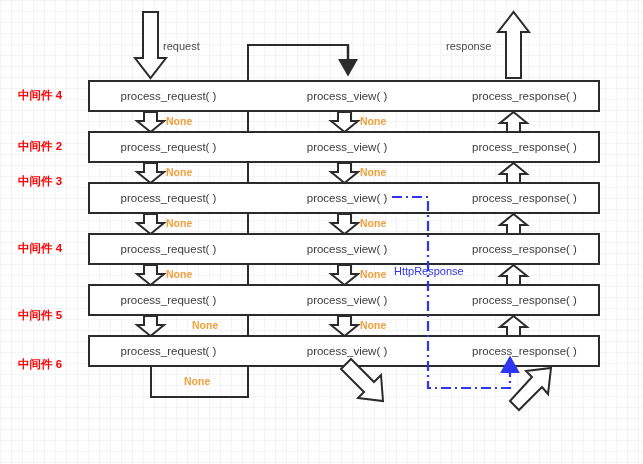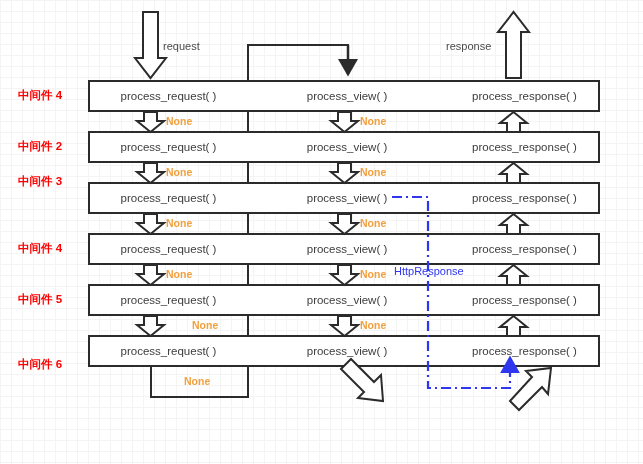--- a/index.html
+++ b/index.html
@@ -135,21 +135,21 @@
     <div class="mw-cell cell-resp">process_response( )</div>
   </div>
 
   <div class="mw-label" style="top:241px;">中间件 4</div>
   <div class="mw-row" style="top:233px;">
     <div class="mw-cell cell-req">process_request( )</div>
     <div class="mw-cell cell_view">process_view( )</div>
     <div class="mw-cell cell-resp">process_response( )</div>
   </div>
 
-  <div class="mw-label" style="top:292px;">中间件 5</div>
+  <div class="mw-label" style="top:308px;">中间件 5</div>
   <div class="mw-row" style="top:284px;">
     <div class="mw-cell cell-req">process_request( )</div>
     <div class="mw-cell cell_view">process_view( )</div>
     <div class="mw-cell cell-resp">process_response( )</div>
   </div>
 
   <div class="mw-label" style="top:357px;">中间件 6</div>
   <div class="mw-row" style="top:335px;">
     <div class="mw-cell cell-req">process_request( )</div>
     <div class="mw-cell cell_view">process_view( )</div>

